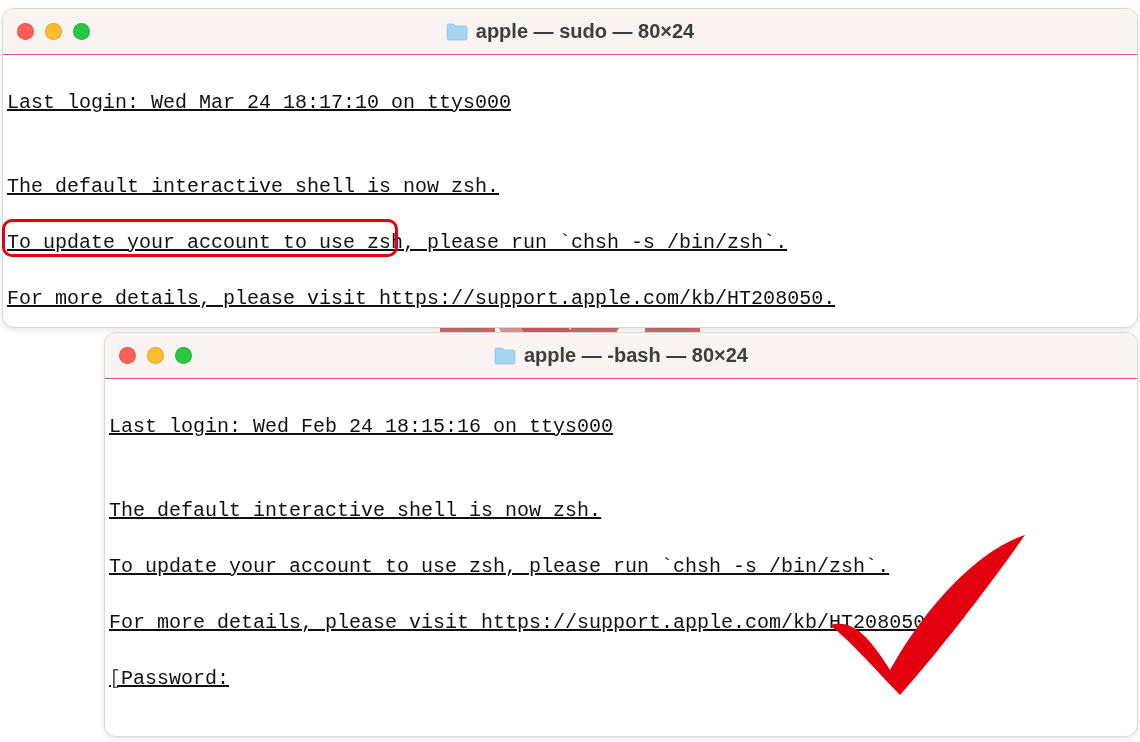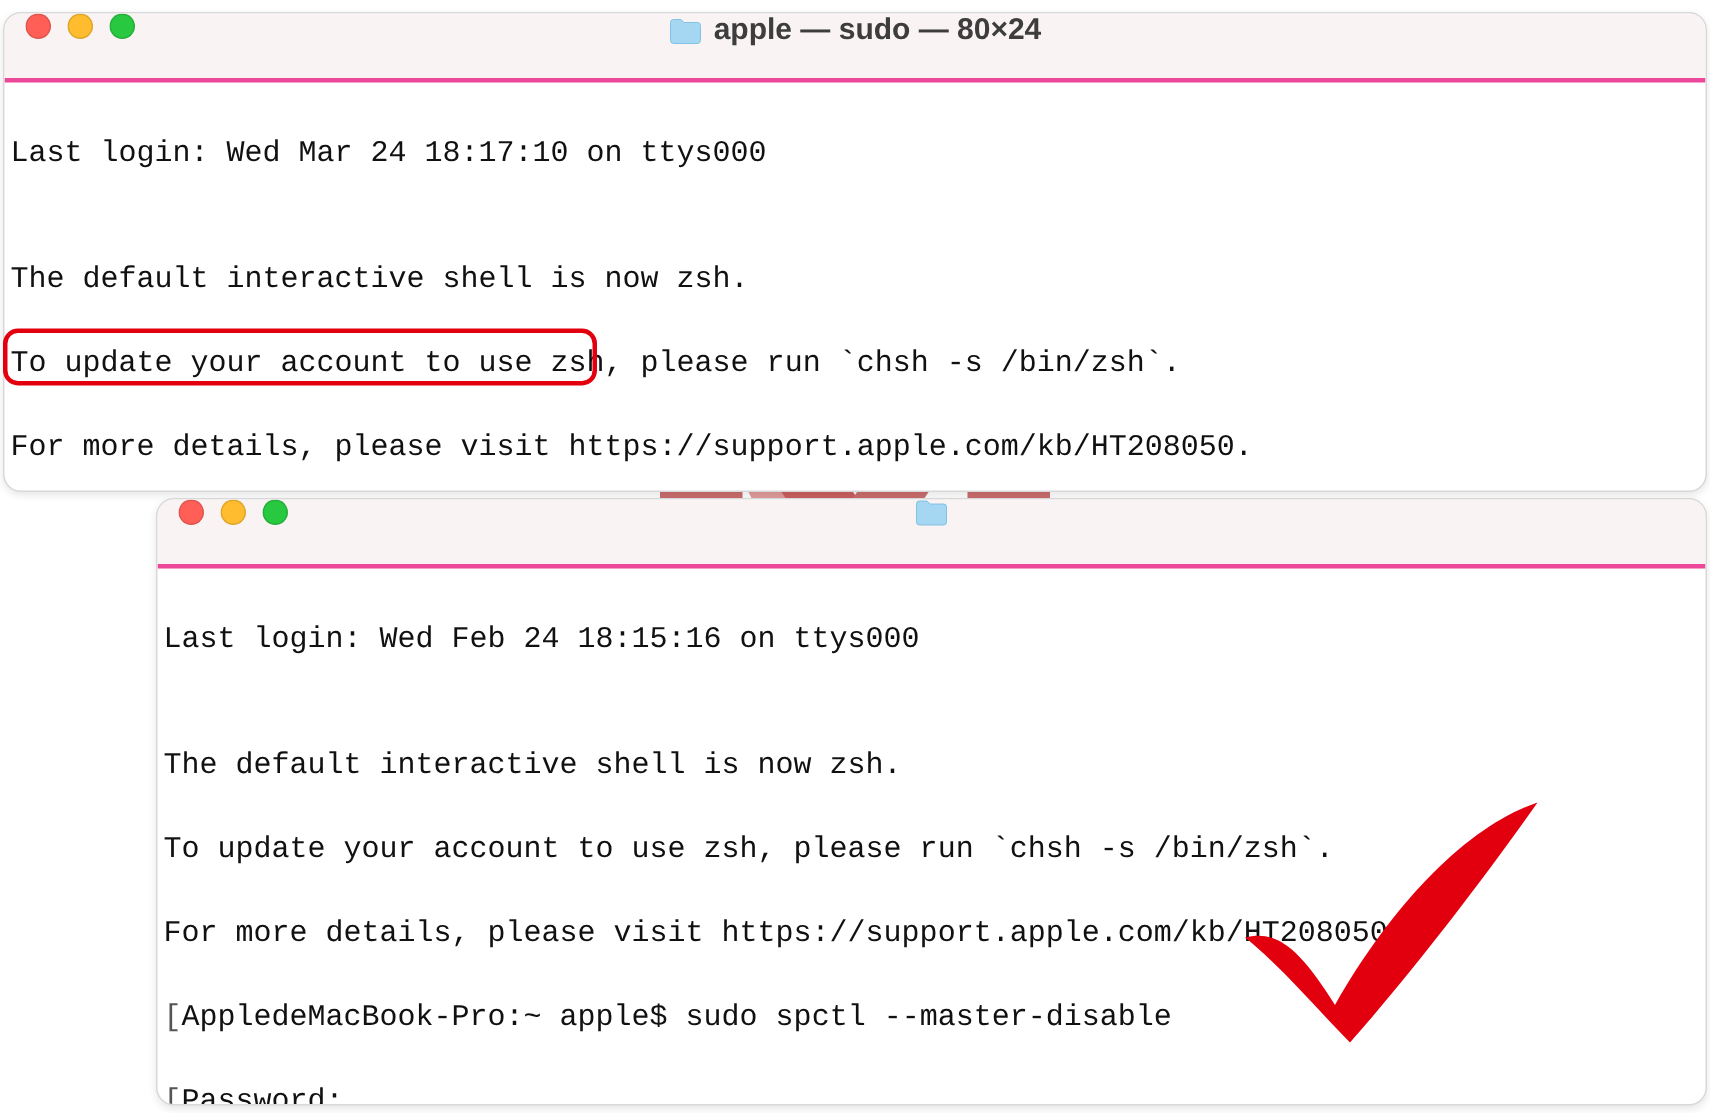--- a/index.html
+++ b/index.html
@@ -15,23 +15,23 @@
       position: absolute;
       background: #ffffff;
       border: 1px solid #d8d8d8;
       border-radius: 12px;
       box-shadow: 0 2px 6px rgba(0,0,0,0.1);
       overflow: hidden;
     }
     .titlebar {
       height: 46px;
       background: #f9f3f3;
-      border-bottom: 3px solid #ec4899;
+      border-bottom: 1px solid #ec4899;
       display: flex;
-      align-items: flex-start;
+      align-items: center;
       position: relative;
     }
     .traffic-lights {
       display: flex;
       gap: 11px;
       padding-left: 14px;
     }
     .light {
       width: 17px;
       height: 17px;
@@ -59,21 +59,21 @@
       display: inline-flex;
     }
     .terminal-body {
       padding: 6px 4px 10px 4px;
       font-family: "SF Mono", Menlo, Monaco, "Courier New", monospace;
       font-size: 20px;
       line-height: 28px;
       color: #111;
       white-space: pre;
     }
-    .line { display: block; }
+    .line { display: block; text-decoration: underline; }
     .bracket { color: #555; }
     .highlight-box {
       position: absolute;
       border: 3px solid #e2000f;
       border-radius: 10px;
       pointer-events: none;
     }
     .watermark-m {
       position: absolute;
       left: 430px;
@@ -134,29 +134,29 @@
       <div class="light red"></div>
       <div class="light yellow"></div>
       <div class="light green"></div>
     </div>
     <div class="title-center">
       <span class="folder-icon">
         <svg width="22" height="18" viewBox="0 0 22 18">
           <path d="M1 3 a2 2 0 0 1 2-2 h5 l2 2 h9 a2 2 0 0 1 2 2 v10 a2 2 0 0 1 -2 2 H3 a2 2 0 0 1 -2 -2 Z" fill="#a5d6f2" stroke="#7bbde0" stroke-width="0.6"></path>
         </svg>
       </span>
+      <span class="title-text">apple — -bash — 80×24</span>
     </div>
   </div>
   <div class="terminal-body">
 <span class="line">Last login: Wed Feb 24 18:15:16 on ttys000</span>
 <span class="line"></span>
 <span class="line">The default interactive shell is now zsh.</span>
 <span class="line">To update your account to use zsh, please run `chsh -s /bin/zsh`.</span>
 <span class="line">For more details, please visit https://support.apple.com/kb/HT208050.</span>
-<span class="line"><span class="bracket">[</span><span>AppledeMacBook-Pro:~ apple$ sudo spctl --master-disable</span></span>
 <span class="line"><span class="bracket">[</span><span>Password:</span></span>
 
   </div>
 </div>
 
 <svg class="checkmark" style="left:820px; top:530px; width:210px; height:170px;" viewBox="0 0 210 170">
   <path d="M10 95 C 30 90, 45 100, 70 140 C 110 70, 160 20, 205 5 C 170 55, 120 120, 80 165 C 60 145, 35 115, 10 95 Z" fill="#e2000f"></path>
 </svg>
 
 </body></html>

